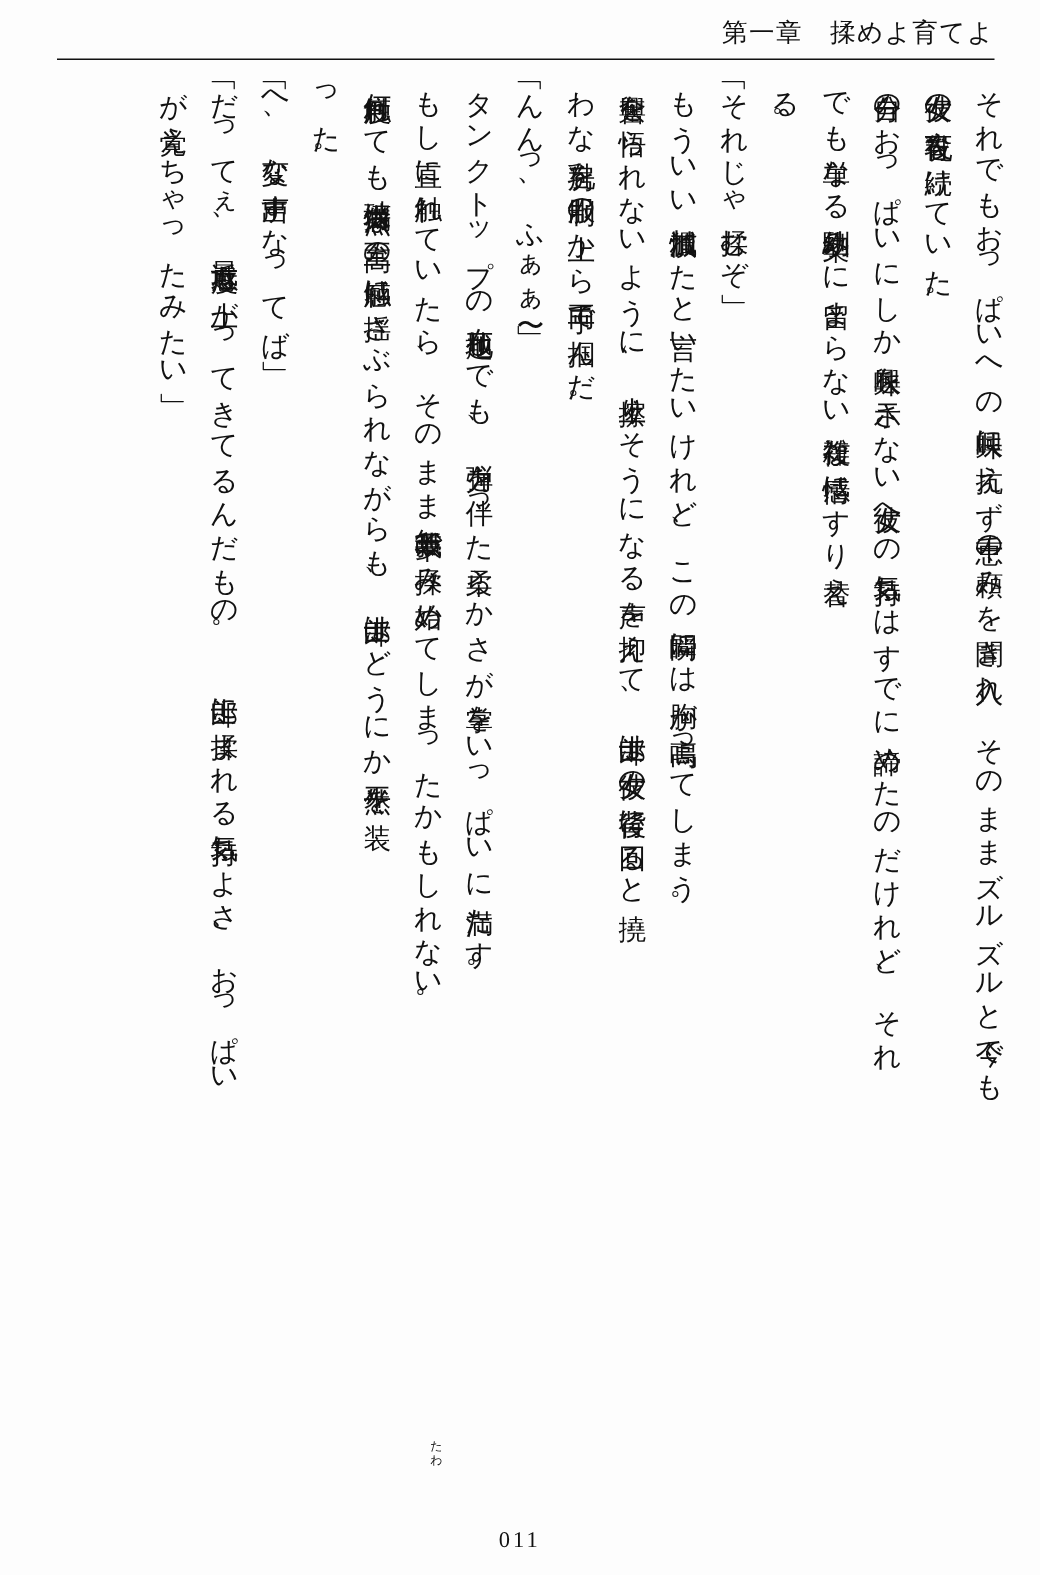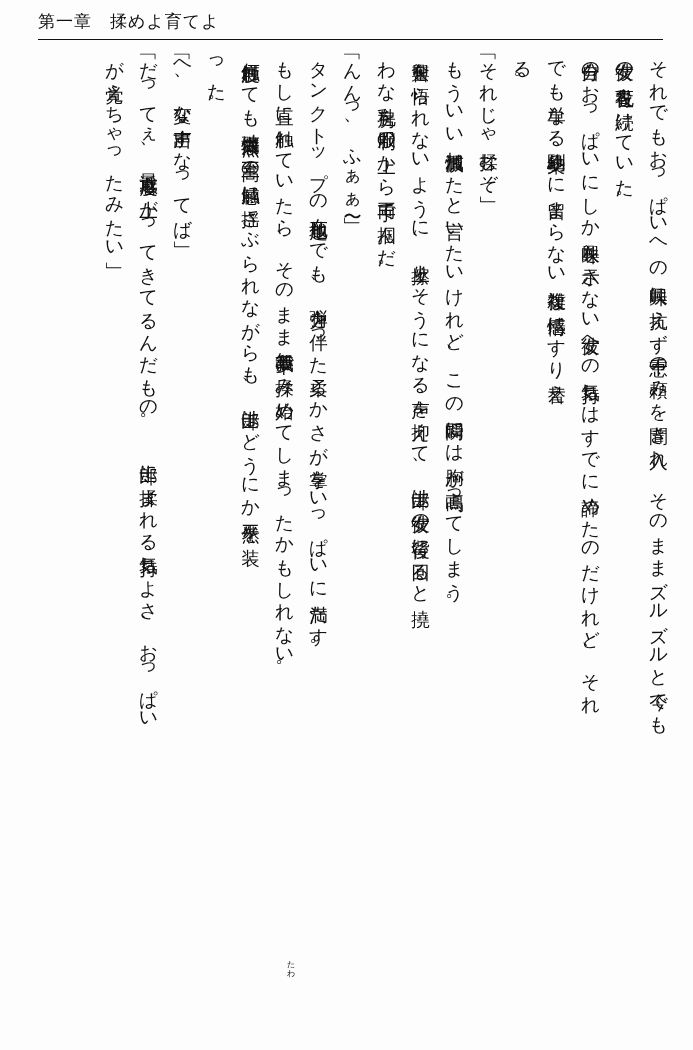--- a/index.html
+++ b/index.html
@@ -28,20 +28,21 @@
     top: 10px;
     left: 38px;
     right: 30px;
     height: 30px;
   }
   .header-title {
     font-size: 17px;
     letter-spacing: 1px;
     white-space: nowrap;
     font-family: Liberation Mono, monospace;
+    text-align: right;
   }
   .header-rule {
     position: absolute;
     left: 0;
     right: 0;
     bottom: 0;
     border-bottom: 1px solid #111;
   }
   
   .body-area {
@@ -114,14 +115,15 @@
     <div class="col">もし直に触れていたら、そのまま無我夢中で揉み始めてしまったかもしれない。</div>
     <div class="col">何度触れても破壊力満点な至高の感触に揺さぶられながらも、士郎はどうにか平然を装</div>
     <div class="col">った。</div>
     <div class="col">「へ、変な声出すなってば」</div>
     <div class="col">「だってぇ、最近感度も上がってきてるんだもの。　士郎に揉まれる気持ちよさ、おっぱい</div>
     <div class="col">が覚えちゃったみたい」</div>
   </div>
 
   <div class="ruby-note" style="top: 955px; left: 286px;">たわ</div>
 
+  <div class="page-number">011</div>
 
 </div>
 
 </body></html>

